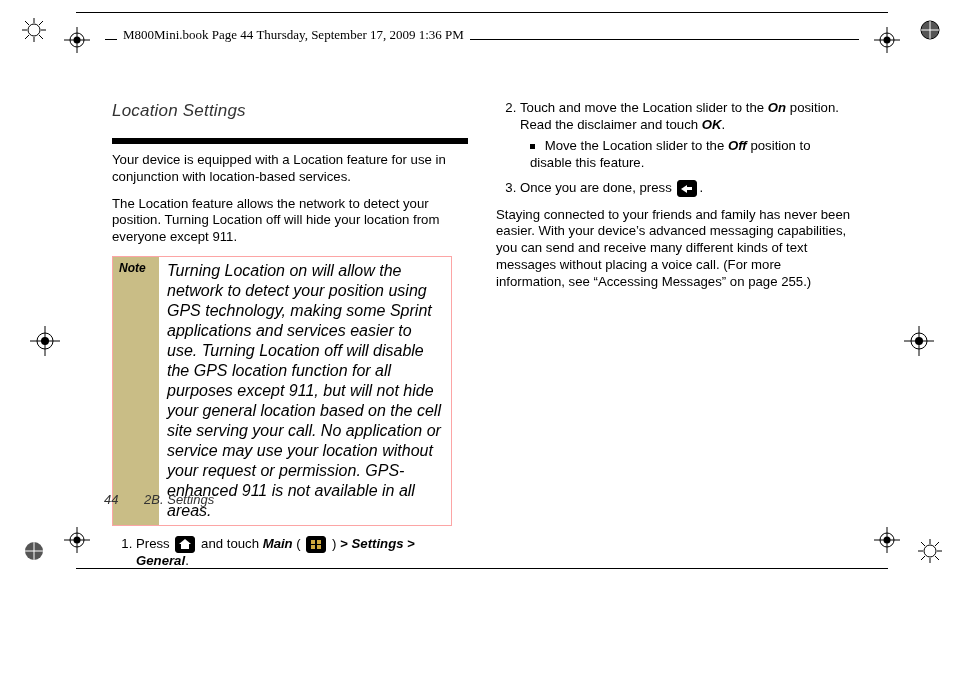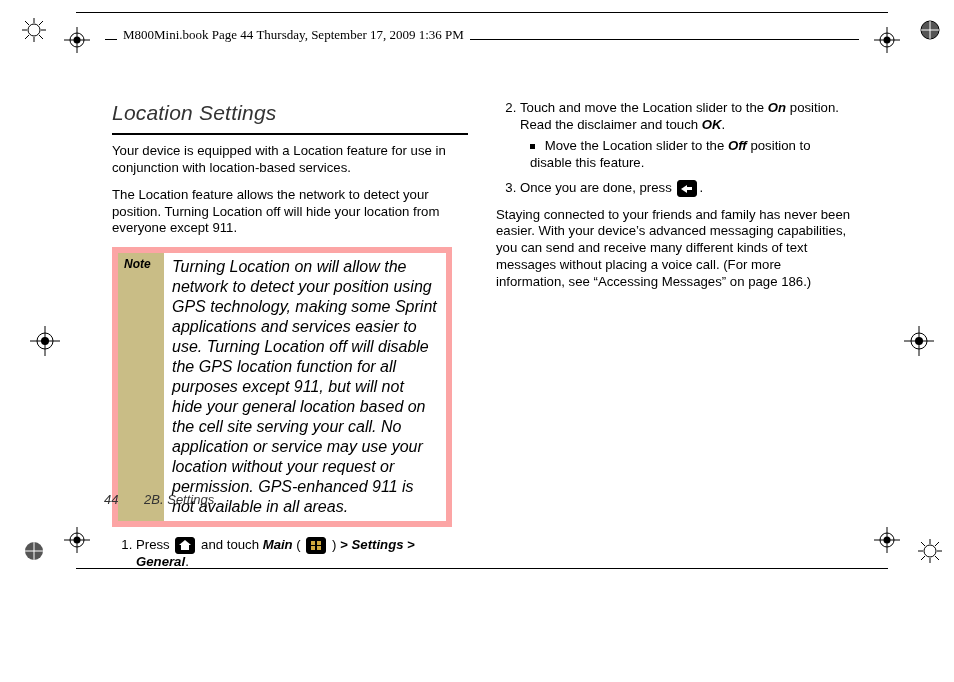--- a/index.html
+++ b/index.html
@@ -10,24 +10,24 @@
   .reg{position:absolute;width:30px;height:30px}
   .reg svg{display:block}
   
   .hair-top{position:absolute;left:76px;right:66px;top:12px;border-top:1px solid #000}
   .hair-bot{position:absolute;left:76px;right:66px;bottom:16px;border-top:1px solid #000}
   
   .hdr-line{position:absolute;left:105px;right:95px;top:39px;border-top:1px solid #000}
   .hdr-text{position:absolute;left:117px;top:27px;font-size:13px;font-family:"Times New Roman",serif;background:#fff;padding:0 6px}
   
   .content{position:absolute;left:112px;top:100px;width:740px;height:500px;column-count:2;column-gap:28px;column-fill:auto;font-size:13.2px;line-height:1.28}
-  .content h2{font-size:21px;font-weight:normal;font-style:italic;color:#333;margin:0 0 4px 0;padding-bottom:6px;border-bottom:2px solid #000000;letter-spacing:.2px}
+  .content h2{font-size:17px;font-weight:normal;font-style:italic;color:#333;margin:0 0 4px 0;padding-bottom:16px;border-bottom:6px solid #000000;letter-spacing:.2px}
   .content p{margin:8px 0 10px 0;text-align:left}
   .leadin{font-style:italic;margin:10px 0 6px 0}
-  .note{border:6px solid #fca5a5;display:flex;margin:8px 16px 10px 0;break-inside:avoid}
+  .note{border:1px solid #fca5a5;display:flex;margin:8px 16px 10px 0;break-inside:avoid}
   .note .lab{background:#c9bd86;color:#000;font-style:italic;font-weight:bold;font-size:12px;padding:4px 6px;min-width:34px;text-align:left}
   .note .body{font-style:italic;font-size:16px;line-height:1.25;padding:4px 8px;flex:1}
   ol{margin:0 0 10px 0;padding-left:24px}
   ol li{margin-bottom:6px}
   .kw{font-style:italic;font-weight:bold}
   .iconbox{display:inline-block;vertical-align:middle;width:18px;height:15px;border:1px solid #000;border-radius:3px;background:#000;position:relative;margin:0 2px}
   .iconbox.home::after{content:"";position:absolute;left:3px;top:2px;width:0;height:0;border-left:6px solid transparent;border-right:6px solid transparent;border-bottom:5px solid #fff}
   .iconbox.home::before{content:"";position:absolute;left:5px;top:6px;width:8px;height:6px;background:#fff}
   .iconbox.grid{background:#000}
   .iconbox.grid::after{content:"";position:absolute;left:4px;top:3px;width:10px;height:9px;background:
@@ -192,21 +192,21 @@
             <span> position to disable this feature.</span>
           </li>
         </ul>
       </li>
       <li>
         <span>Once you are done, press </span>
         <span class="iconbox back"></span><span>.</span>
       </li>
     </ol>
 
-    <p>Staying connected to your friends and family has never been easier. With your device’s advanced messaging capabilities, you can send and receive many different kinds of text messages without placing a voice call. (For more information, see “Accessing Messages” on page 186.)</p>
+    <p>Staying connected to your friends and family has never been easier. With your device’s advanced messaging capabilities, you can send and receive many different kinds of text messages without placing a voice call. (For more information, see “Accessing Messages” on page 255.)</p>
   </div>
 
   <div class="footer">
     <span class="pg">44</span>
     <span>2B. Settings</span>
   </div>
 
 </div>
 
 </body></html>

